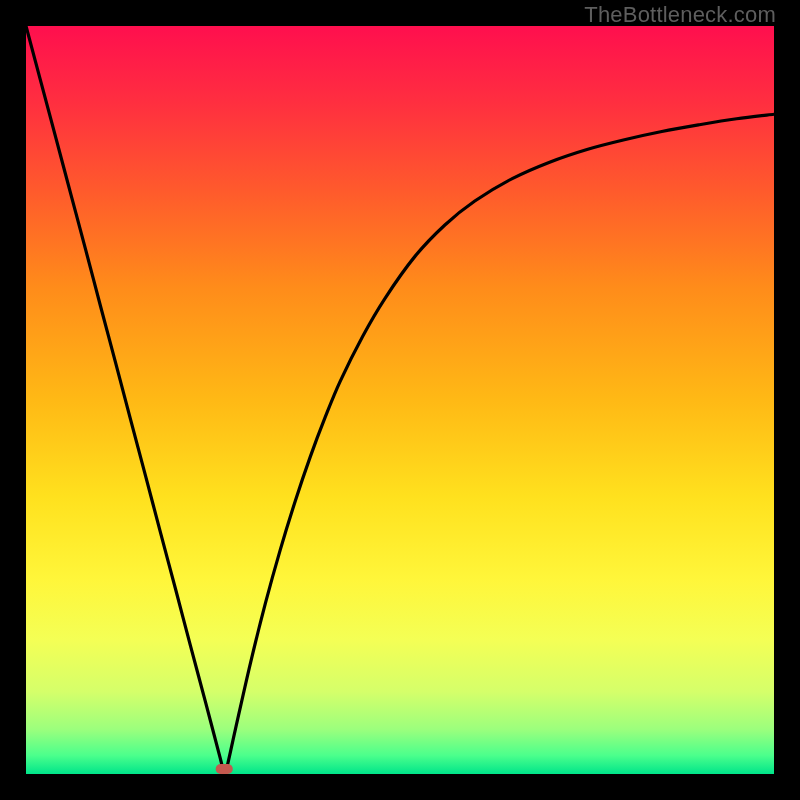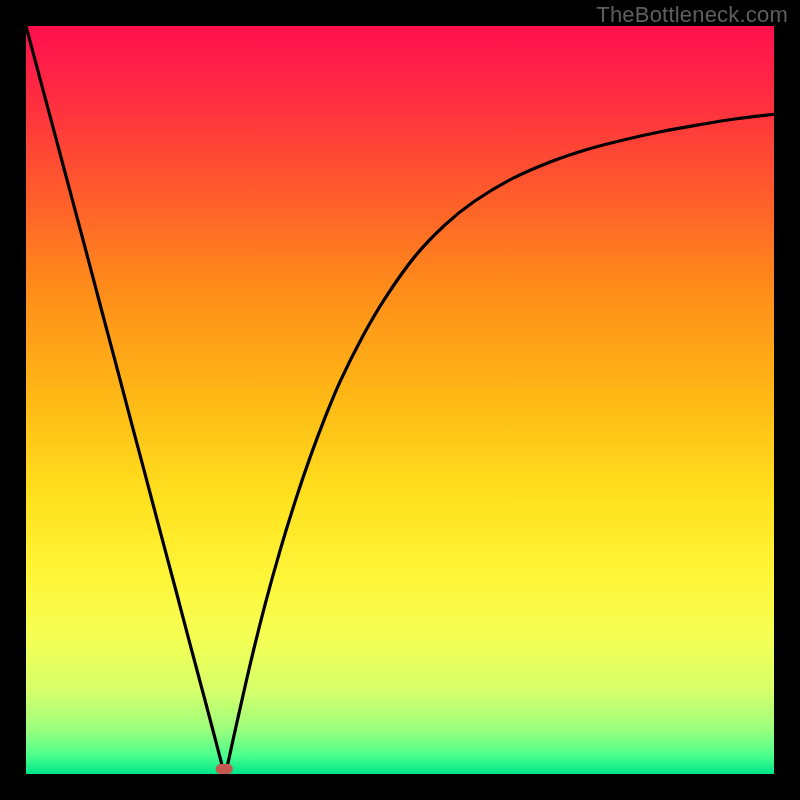--- a/index.html
+++ b/index.html
@@ -22,21 +22,21 @@
   .plot-area {
     position: absolute;
     left: 0;
     top: 0;
     width: 748px;
     height: 748px;
   }
   .watermark {
     position: absolute;
     top: 2px;
-    right: 12px;
+    right: 24px;
     color: #5e5e5e;
     font-size: 22px;
     font-weight: 500;
     letter-spacing: 0.2px;
     user-select: none;
   }
 </style>
 </head>
 <body>
 

